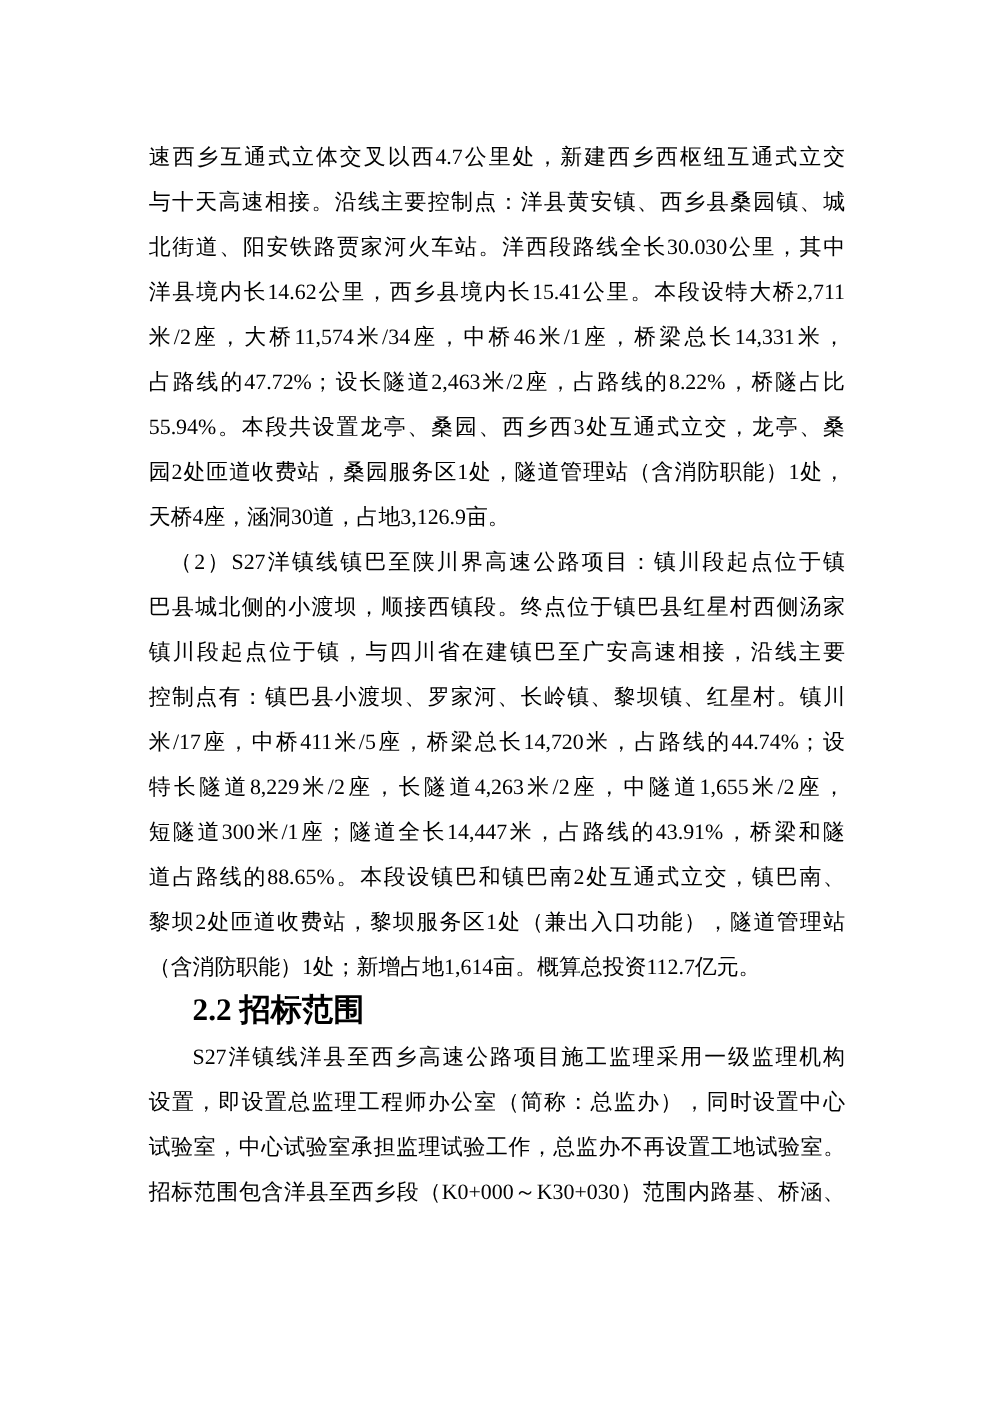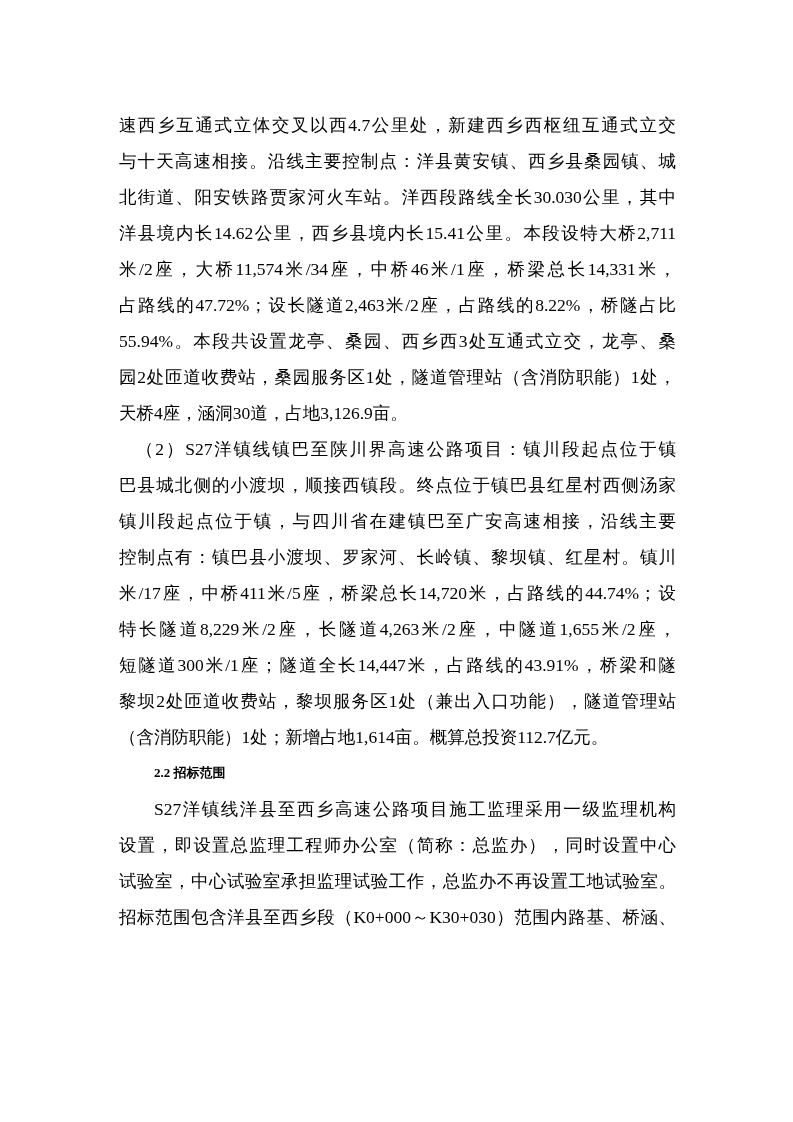--- a/index.html
+++ b/index.html
@@ -36,21 +36,21 @@
   }
   .line.end {
     text-align: center;
     text-align-last: left;
     -moz-text-align-last: left;
   }
   .line.ind1 { padding-left: 17px; }
   .line.ind2 { padding-left: 35px; }
   .line.heading {
     font-weight: bold;
-    font-size: 13px;
+    font-size: 25px;
     text-align: center;
     text-align-last: left;
     -moz-text-align-last: left;
   }
 </style>
 </head>
 <body>
 
 <div class="page">
   <div class="textblock">
@@ -68,20 +68,21 @@
     </div>
 
     <div>
       <div class="line ind1">（2）S27洋镇线镇巴至陕川界高速公路项目：镇川段起点位于镇</div>
       <div class="line">巴县城北侧的小渡坝，顺接西镇段。终点位于镇巴县红星村西侧汤家</div>
       <div class="line">镇川段起点位于镇，与四川省在建镇巴至广安高速相接，沿线主要</div>
       <div class="line">控制点有：镇巴县小渡坝、罗家河、长岭镇、黎坝镇、红星村。镇川</div>
       <div class="line">米/17座，中桥411米/5座，桥梁总长14,720米，占路线的44.74%；设</div>
       <div class="line">特长隧道8,229米/2座，长隧道4,263米/2座，中隧道1,655米/2座，</div>
       <div class="line">短隧道300米/1座；隧道全长14,447米，占路线的43.91%，桥梁和隧</div>
+      <div class="line">道占路线的88.65%。本段设镇巴和镇巴南2处互通式立交，镇巴南、</div>
       <div class="line">黎坝2处匝道收费站，黎坝服务区1处（兼出入口功能），隧道管理站</div>
       <div class="line end">（含消防职能）1处；新增占地1,614亩。概算总投资112.7亿元。</div>
     </div>
 
     <div class="line heading ind2">2.2 招标范围</div>
 
     <div>
       <div class="line ind2">S27洋镇线洋县至西乡高速公路项目施工监理采用一级监理机构</div>
       <div class="line">设置，即设置总监理工程师办公室（简称：总监办），同时设置中心</div>
       <div class="line">试验室，中心试验室承担监理试验工作，总监办不再设置工地试验室。</div>

